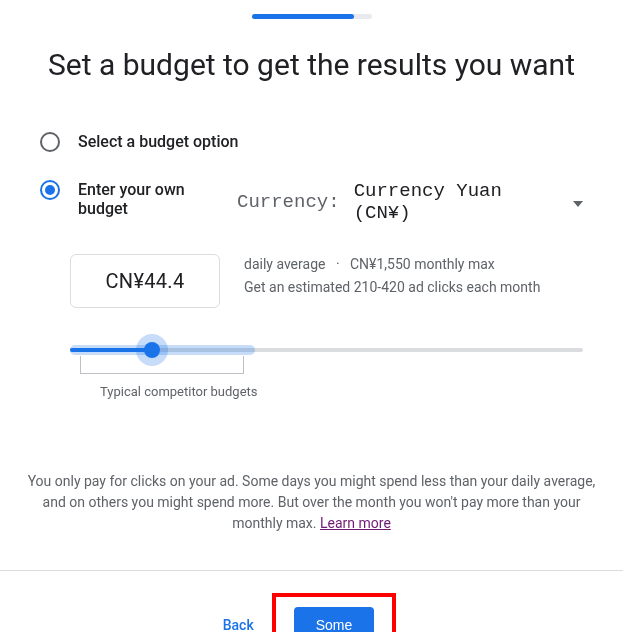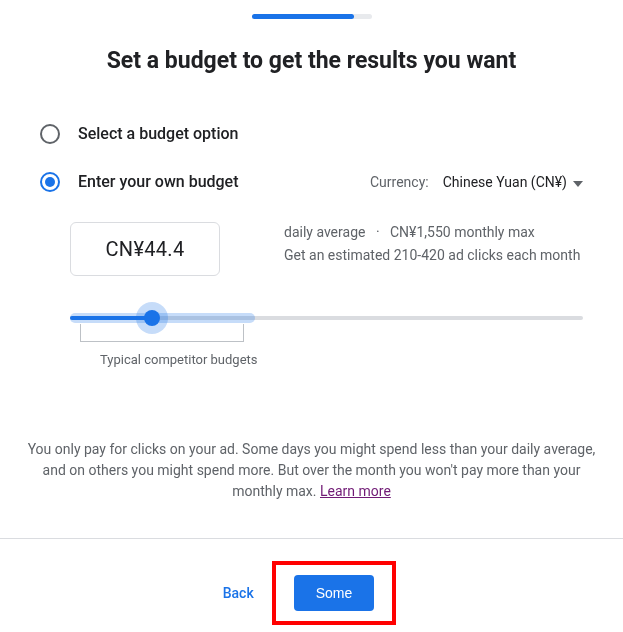--- a/index.html
+++ b/index.html
@@ -15,22 +15,22 @@
     display: flex; justify-content: center; padding-top: 14px;
   }
   .progress-bar {
     width: 120px; height: 5px; background: #e8eaed; border-radius: 3px; position: relative;
   }
   .progress-fill {
     width: 85%; height: 100%; background: #1a73e8; border-radius: 3px;
   }
   .title {
     text-align: center;
-    font-size: 23px;
-    font-weight: 700;
+    font-size: 30px;
+    font-weight: 400;
     color: #202124;
     margin: 28px 20px 50px;
   }
   .content { padding: 0 40px; }
   .radio-row {
     display: flex; margin-bottom: 28px;
   }
   .radio-circle {
     width: 20px; height: 20px; border: 2px solid #5f6368; border-radius: 50%;
     margin-right: 18px; flex-shrink: 0; position: relative;
@@ -38,28 +38,28 @@
   .radio-circle.selected { border-color: #1a73e8; }
   .radio-circle.selected::after {
     content: ''; position: absolute; top: 3px; left: 3px; width: 10px; height: 10px;
     background: #1a73e8; border-radius: 50%;
   }
   .radio-label {
     font-size: 16px; font-weight: 500; color: #202124;
   }
   .currency-wrap {
     display: flex; align-items: center; margin-left: auto;
-    font-size: 14px; color: #5f6368;
+    font-size: 19px; color: #5f6368; font-family: Liberation Mono, monospace;
   }
   .currency-label { margin-right: 14px; }
   .currency-value { color: #202124; margin-right: 6px; }
   .chevron { display: inline-block; }
   .chevron svg { width: 10px; height: 6px; fill: #5f6368; }
   .budget-row {
-    display: flex; align-items: flex-start; margin: 30px 0 24px 30px; gap: 40px;
+    display: flex; align-items: flex-start; margin: 30px 0 24px 30px;
   }
   .budget-box {
     border: 1px solid #dadce0; border-radius: 6px;
     padding: 14px 24px; font-size: 20px; font-weight: 400;
     color: #202124; min-width: 150px; text-align: center;
     margin-right: 24px; font-family: Roboto, Arial, sans-serif;
     letter-spacing: 0.3px;
   }
   .estimate-col { font-size: 14px; color: #5f6368; line-height: 1.5; }
   .estimate-line1 { margin-bottom: 2px; }
@@ -137,21 +137,21 @@
   <div class="radio-row">
     <div class="radio-circle"></div>
     <div class="radio-label">Select a budget option</div>
   </div>
 
   <div class="radio-row">
     <div class="radio-circle selected"></div>
     <div class="radio-label">Enter your own budget</div>
     <div class="currency-wrap">
       <span class="currency-label">Currency:</span>
-      <span class="currency-value">Chinese Yuan (CN¥)</span>
+      <span class="currency-value">Currency Yuan (CN¥)</span>
       <span class="chevron">
         <svg viewBox="0 0 10 6">
             <path d="M0 0 L5 6 L10 0 Z"></path>
           </svg>
       </span>
     </div>
   </div>
 
   <div class="budget-row">
     <div class="budget-box">CN¥44.4</div>

